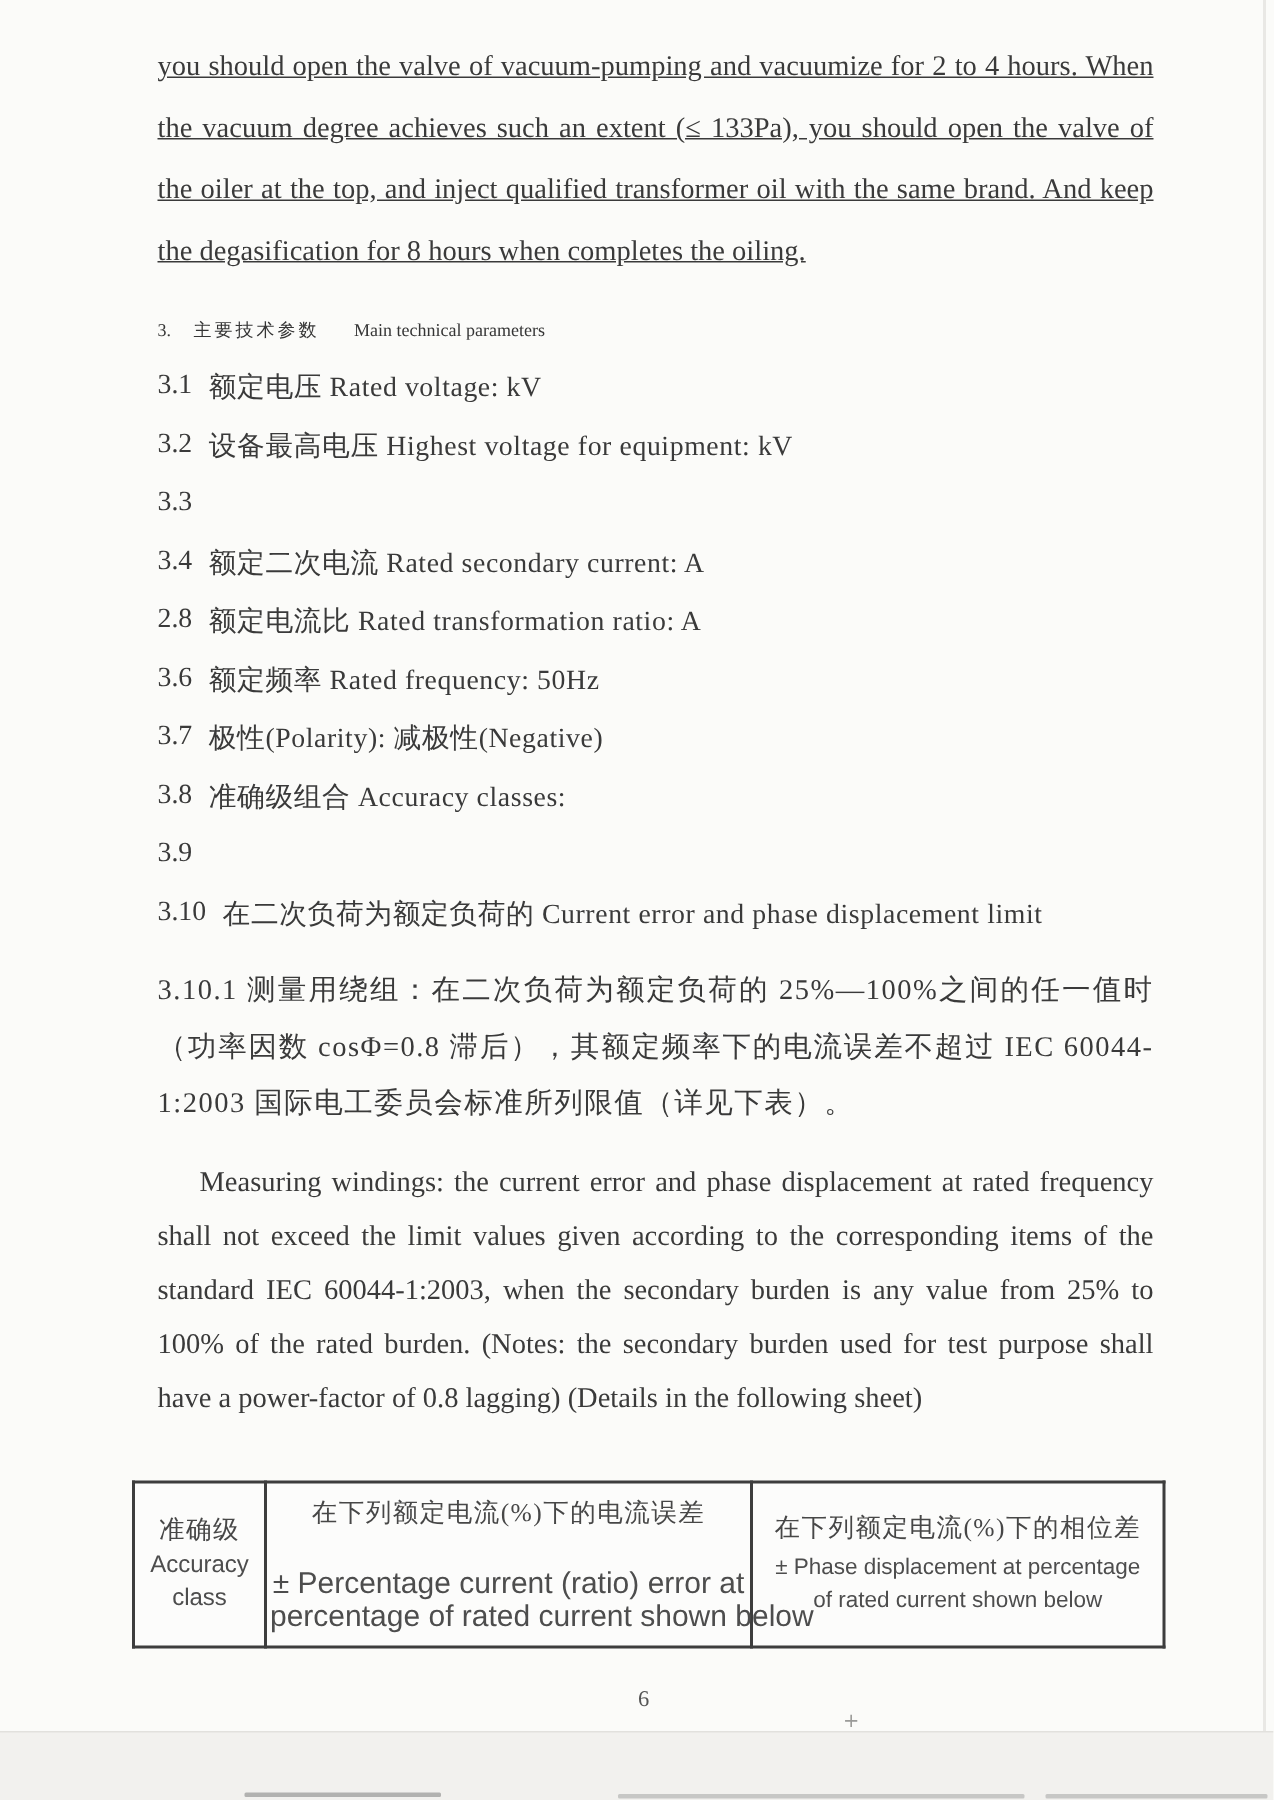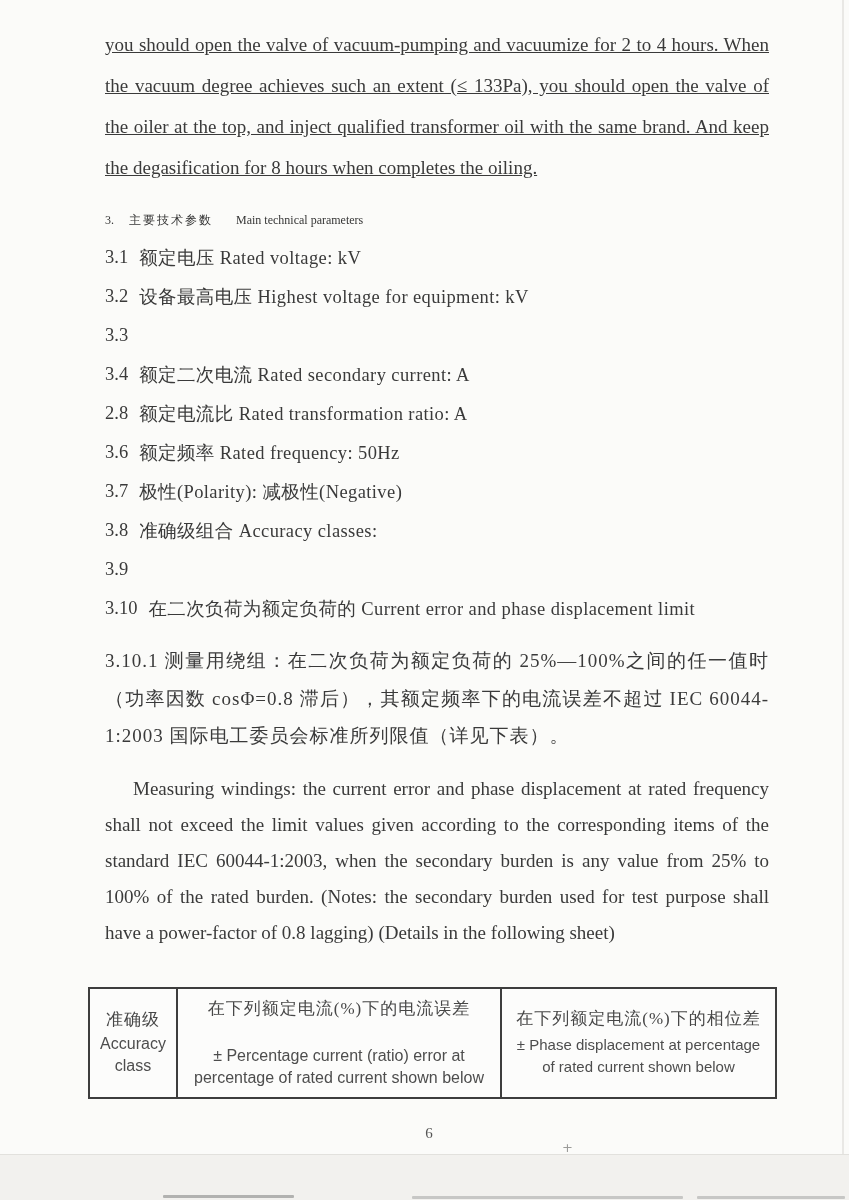--- a/index.html
+++ b/index.html
@@ -42,21 +42,21 @@
   .cell-zh{
     font-size:17px;color:#474747;letter-spacing:1px;line-height:24px;
     white-space:nowrap;
   }
   .cell-en{
     font-family:"Liberation Sans","DejaVu Sans",sans-serif;
     color:#4d4d4d;margin-top:3px;
   }
   .cell-en .ln{line-height:22px;white-space:nowrap;}
   .col-narrow .cell-en{font-size:16px;margin-top:1px;}
-  .col-mid .cell-en{font-size:16px;margin-top:24px;}
+  .col-mid .cell-en{font-size:20px;margin-top:24px;}
   .col-right .cell-en{font-size:15px;}
   .page-number{
     margin-top:26px;text-align:center;font-size:15px;color:#555;
     transform:translateX(-8px);
   }
   
   .page-edge-right{
     position:absolute;top:0;left:842px;width:2px;height:1155px;
     background:#e9e8e5;
   }

